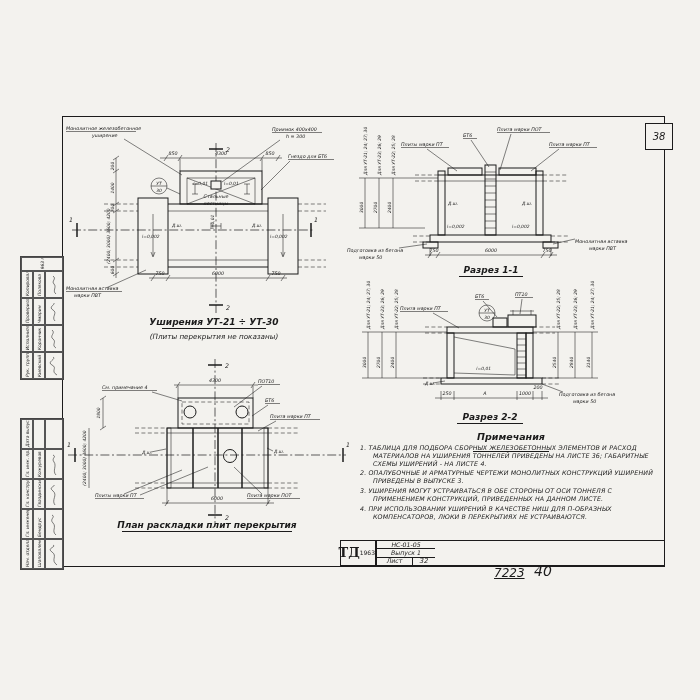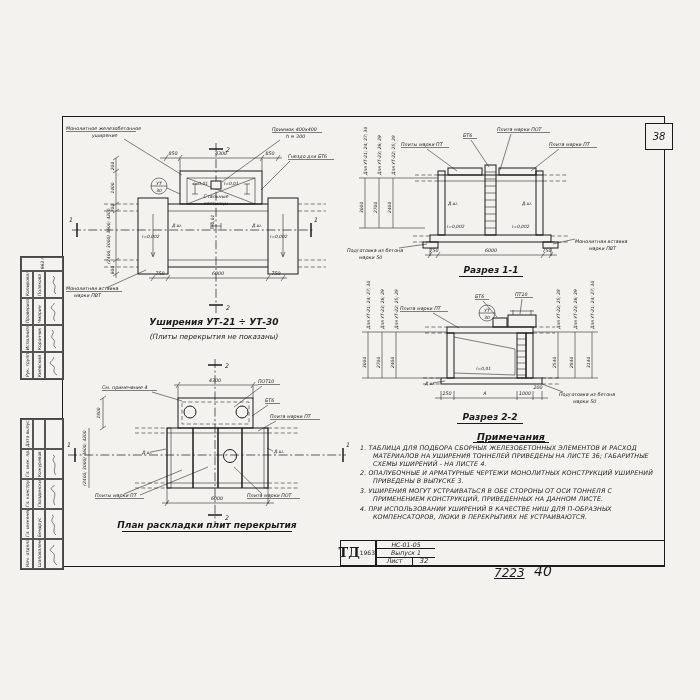--- a/index.html
+++ b/index.html
@@ -16,21 +16,21 @@
   .t7{font-size:7.2px;} .t9{font-size:9px;font-weight:bold;}
   .s1{stroke:#1b1b1b;stroke-width:1;fill:none;}
   .s14{stroke:#1b1b1b;stroke-width:1.5;fill:none;}
   .s06{stroke:#1b1b1b;stroke-width:.55;fill:none;}
   .dash{stroke-dasharray:4 2.4;}
   .dd{stroke-dasharray:9 2.6 2 2.6;stroke-width:.7;}
   .wh{fill:#f3f2ee;}
   
   .notes{position:absolute;left:360px;top:431px;width:302px;}
   .notes-title{font-style:italic;font-weight:bold;font-size:9.5px;text-align:center;}
-  .notes-title span{border-bottom:1.4px solid #1b1b1b;padding:0 4px 0;text-decoration:underline;}
+  .notes-title span{border-bottom:1.4px solid #1b1b1b;padding:0 4px 9px;}
   .note-item{font-style:italic;font-size:6.3px;line-height:8.1px;text-transform:uppercase;
              padding-left:13px;text-indent:-13px;margin-top:1.5px;letter-spacing:.15px;}
   
   .tblock{position:absolute;left:340px;top:540px;width:325px;height:26px;display:flex;
           border:1.4px solid #1b1b1b;background:#f3f2ee;box-sizing:border-box;}
   .tb-logo{width:34px;border-right:1.4px solid #1b1b1b;display:flex;flex-direction:row;
            align-items:center;justify-content:flex-end;}
   .tb-logo .td{font-family:"DejaVu Serif",serif;font-weight:bold;font-size:13px;line-height:12px;}
   .tb-logo .yr{font-size:6px;line-height:6px;}
   .tb-title{flex:1;display:flex;align-items:center;justify-content:center;

